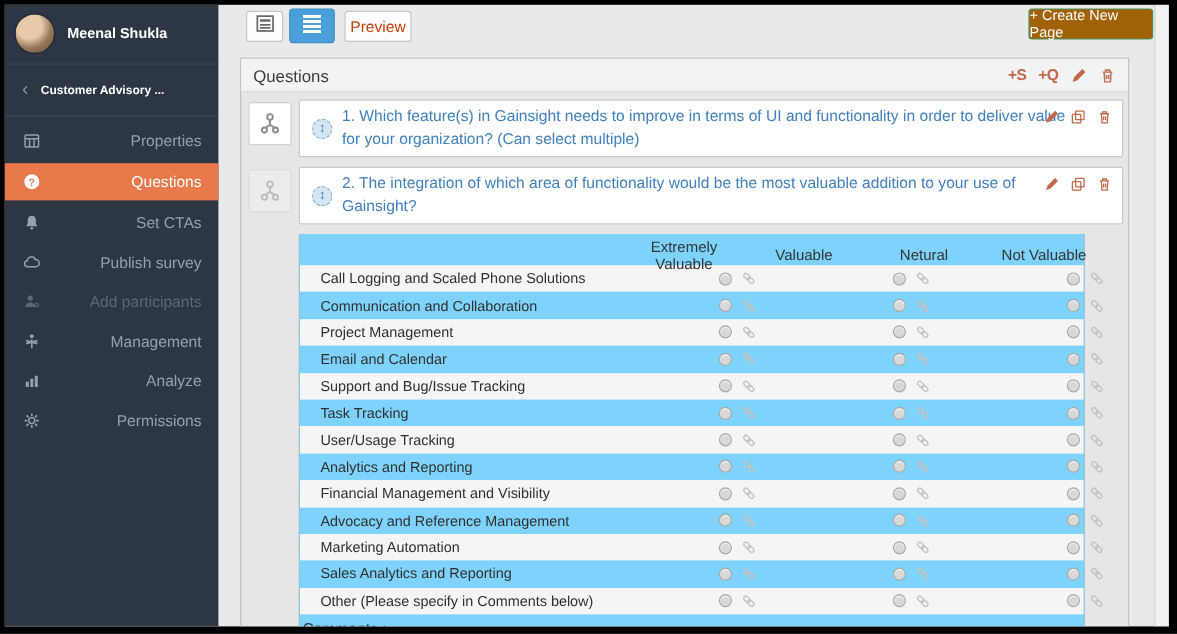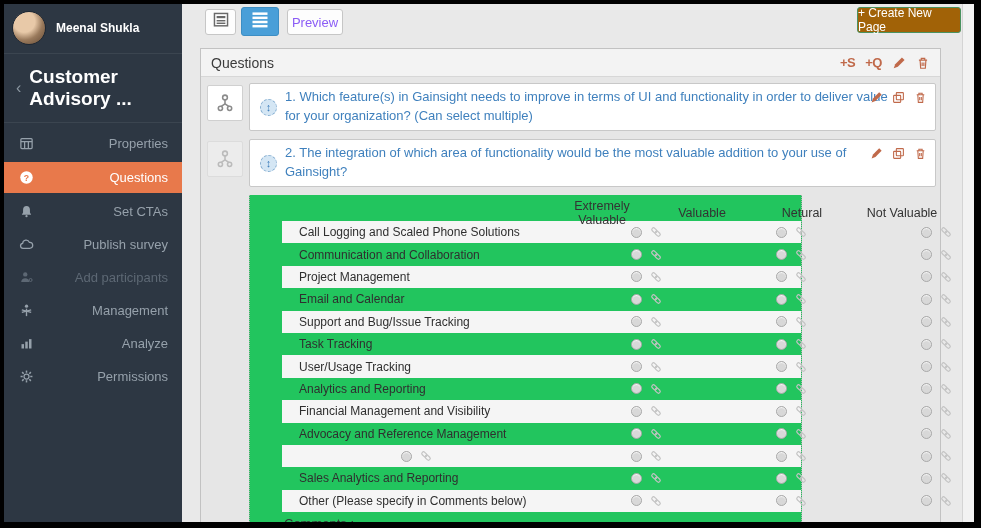--- a/index.html
+++ b/index.html
@@ -6,54 +6,54 @@
   html,body { width:981px; height:528px; background:#000; font-family:"Liberation Sans", sans-serif; overflow:hidden; }
   .window { position:absolute; left:4px; top:4px; width:970px; height:518px; background:#e9e9e9; overflow:hidden; }
 
   
   .sidebar { position:absolute; left:0; top:0; width:178px; height:100%; background:#2d3743; }
   .user-row { display:flex; align-items:center; padding:7px 8px 8px 8px; border-bottom:1px solid rgba(255,255,255,.07); }
   .avatar { width:34px; height:34px; border-radius:50%; background:radial-gradient(circle at 35% 30%, #e8c9a8 0 35%, #9a7a5c 60%, #5f4632 100%); border:1px solid #1f2833; flex:none; }
   .user-name { color:#ffffff; font-size:12px; font-weight:700; margin-left:10px; }
   .survey-row { display:flex; align-items:center; padding:12px 8px 12px 8px; border-bottom:1px solid rgba(255,255,255,.07); }
   .back-chev { color:#8a96a0; font-size:16px; width:18px; text-align:center; cursor:pointer; }
-  .survey-title { color:#ffffff; font-size:19px; font-weight:700; margin-left:4px; }
+  .survey-title { color:#ffffff; font-size:10px; font-weight:700; margin-left:4px; }
   .menu { margin-top:4px; }
   .s-item { display:flex; align-items:center; height:33px; padding:0 14px; color:#96a1ab; font-size:13px; cursor:pointer;justify-content:space-between; }
   .s-item .s-ico { width:16px; height:16px; margin-right:13px; flex:none; display:flex; align-items:center; justify-content:center; }
   .s-item svg { width:15px; height:15px; }
   .s-item.active { background:#e8794b; color:#ffffff; height:31px; margin:2px 0; }
   .s-item.disabled { color:#5d6874; cursor:default; }
 
   
   .btn { position:absolute; border:1px solid #c6c6c6; background:#fdfdfd; border-radius:3px; display:flex; align-items:center; justify-content:center; cursor:pointer; }
   .btn-card { left:201px; top:5px; width:31px; height:26px; }
   .btn-list { left:237px; top:3px; width:38px; height:29px; background:#4a9fd8; border-color:#3d8ec4; }
-  .btn-preview { left:283px; top:5px; width:56px; height:26px; font-size:13px; color:#8b5cf6; }
+  .btn-preview { left:283px; top:5px; width:56px; height:26px; font-size:13px; color:#c2410c; }
   .btn-create { left:853px; top:3px; width:104px; height:26px; background:#a16207; border-color:#4a9260; color:#fff; font-size:12px; border-radius:3px; }
 
   
   .panel { position:absolute; left:196px; top:44px; width:741px; bottom:0; background:#e6e6e6; border:1px solid #c2c2c2; border-bottom:none; }
   .panel-header { height:28px; background:#f3f3f3; border-bottom:1px solid #d7d7d7; display:flex; align-items:center; padding:0 10px; }
   .panel-title { font-size:14px; color:#3c3c3c; }
   .panel-actions { margin-left:auto; display:flex; align-items:center; gap:10px; color:#c0694a; }
   .panel-actions .txt-act { font-size:13px; font-weight:700; cursor:pointer; letter-spacing:-0.5px; }
   .panel-actions svg, .q-actions svg { cursor:pointer; }
 
   .branch-box { position:absolute; left:6px; width:36px; height:36px; background:#ffffff; border:1px solid #d0d0d0; border-radius:2px; display:flex; align-items:center; justify-content:center; cursor:pointer; }
   .branch-box.disabled { background:#ececec; border-color:#dcdcdc; cursor:default; }
   .branch-box.disabled svg { opacity:.5; }
 
   .q-box { position:absolute; left:48px; width:687px; height:48px; background:#ffffff; border:1px solid #c8c8c8; border-radius:2px; display:flex; align-items:center; padding:4px 10px; cursor:pointer; }
   .q-badge { width:17px; height:17px; border-radius:50%; background:#d4e6f4; border:1px dashed #85aed1; color:#3c7cba; font-size:11px; line-height:15px; text-align:center; flex:none; margin-right:8px; }
   .q-text { color:#3f80bd; font-size:13px; line-height:1.45; max-width:612px; }
   .q-actions { position:absolute; right:8px; top:7px; display:flex; gap:9px; color:#c0694a; }
 
   
-  .matrix { position:absolute; left:48px; top:146px; width:553px; bottom:0; background:#22c55e; border-left:1px dotted #b0b0b0; border-right:1px dotted #b0b0b0; padding-top:4px;padding-left:32px; }
+  .matrix { position:absolute; left:48px; top:146px; width:655px; bottom:0; background:#7dd3fc; border-left:1px dotted #b0b0b0; border-right:1px dotted #b0b0b0; padding-top:4px; }
   .m-grid { display:grid; grid-template-columns:270px 100px 100px 100px 100px; align-items:center; }
   .m-head { height:20px; margin-bottom:2px; }
   .m-head span { font-size:12.5px; color:#333; text-align:center; }
   .m-row { height:22.4px;gap:45px; }
   .m-row.shade { background:#f5f5f5; }
   .m-label { font-size:12px; color:#2f2f2f; padding-left:17px; white-space:nowrap; }
   .m-cell { display:flex; align-items:center; justify-content:center; gap:7px; }
   .radio { width:11px; height:11px; border-radius:50%; background:#d8d8d8; border:1px solid #a9a9a9; cursor:pointer; box-shadow:inset 0 1px 1px rgba(255,255,255,.8); }
   .link-ico { cursor:pointer; }
   .comments { font-size:13px; color:#333; padding:4px 0 0 2px; }
@@ -664,20 +664,21 @@
               <span class="radio"></span>
               <svg class="link-ico" width="14" height="14" viewBox="0 0 24 24" fill="none" stroke="#c3c3c3" stroke-width="2">
                 <g transform="rotate(45 12 12)">
                   <rect x="3" y="9" width="10" height="6" rx="3"></rect>
                   <rect x="11" y="9" width="10" height="6" rx="3"></rect>
                 </g>
               </svg>
             </div>
           </div>
           <div class="m-grid m-row shade">
+    <span class="m-label">Marketing Automation</span>
   <div class="m-cell">
               <span class="radio"></span>
               <svg class="link-ico" width="14" height="14" viewBox="0 0 24 24" fill="none" stroke="#c3c3c3" stroke-width="2">
                 <g transform="rotate(45 12 12)">
                   <rect x="3" y="9" width="10" height="6" rx="3"></rect>
                   <rect x="11" y="9" width="10" height="6" rx="3"></rect>
                 </g>
               </svg>
             </div>
             <div class="m-cell">

